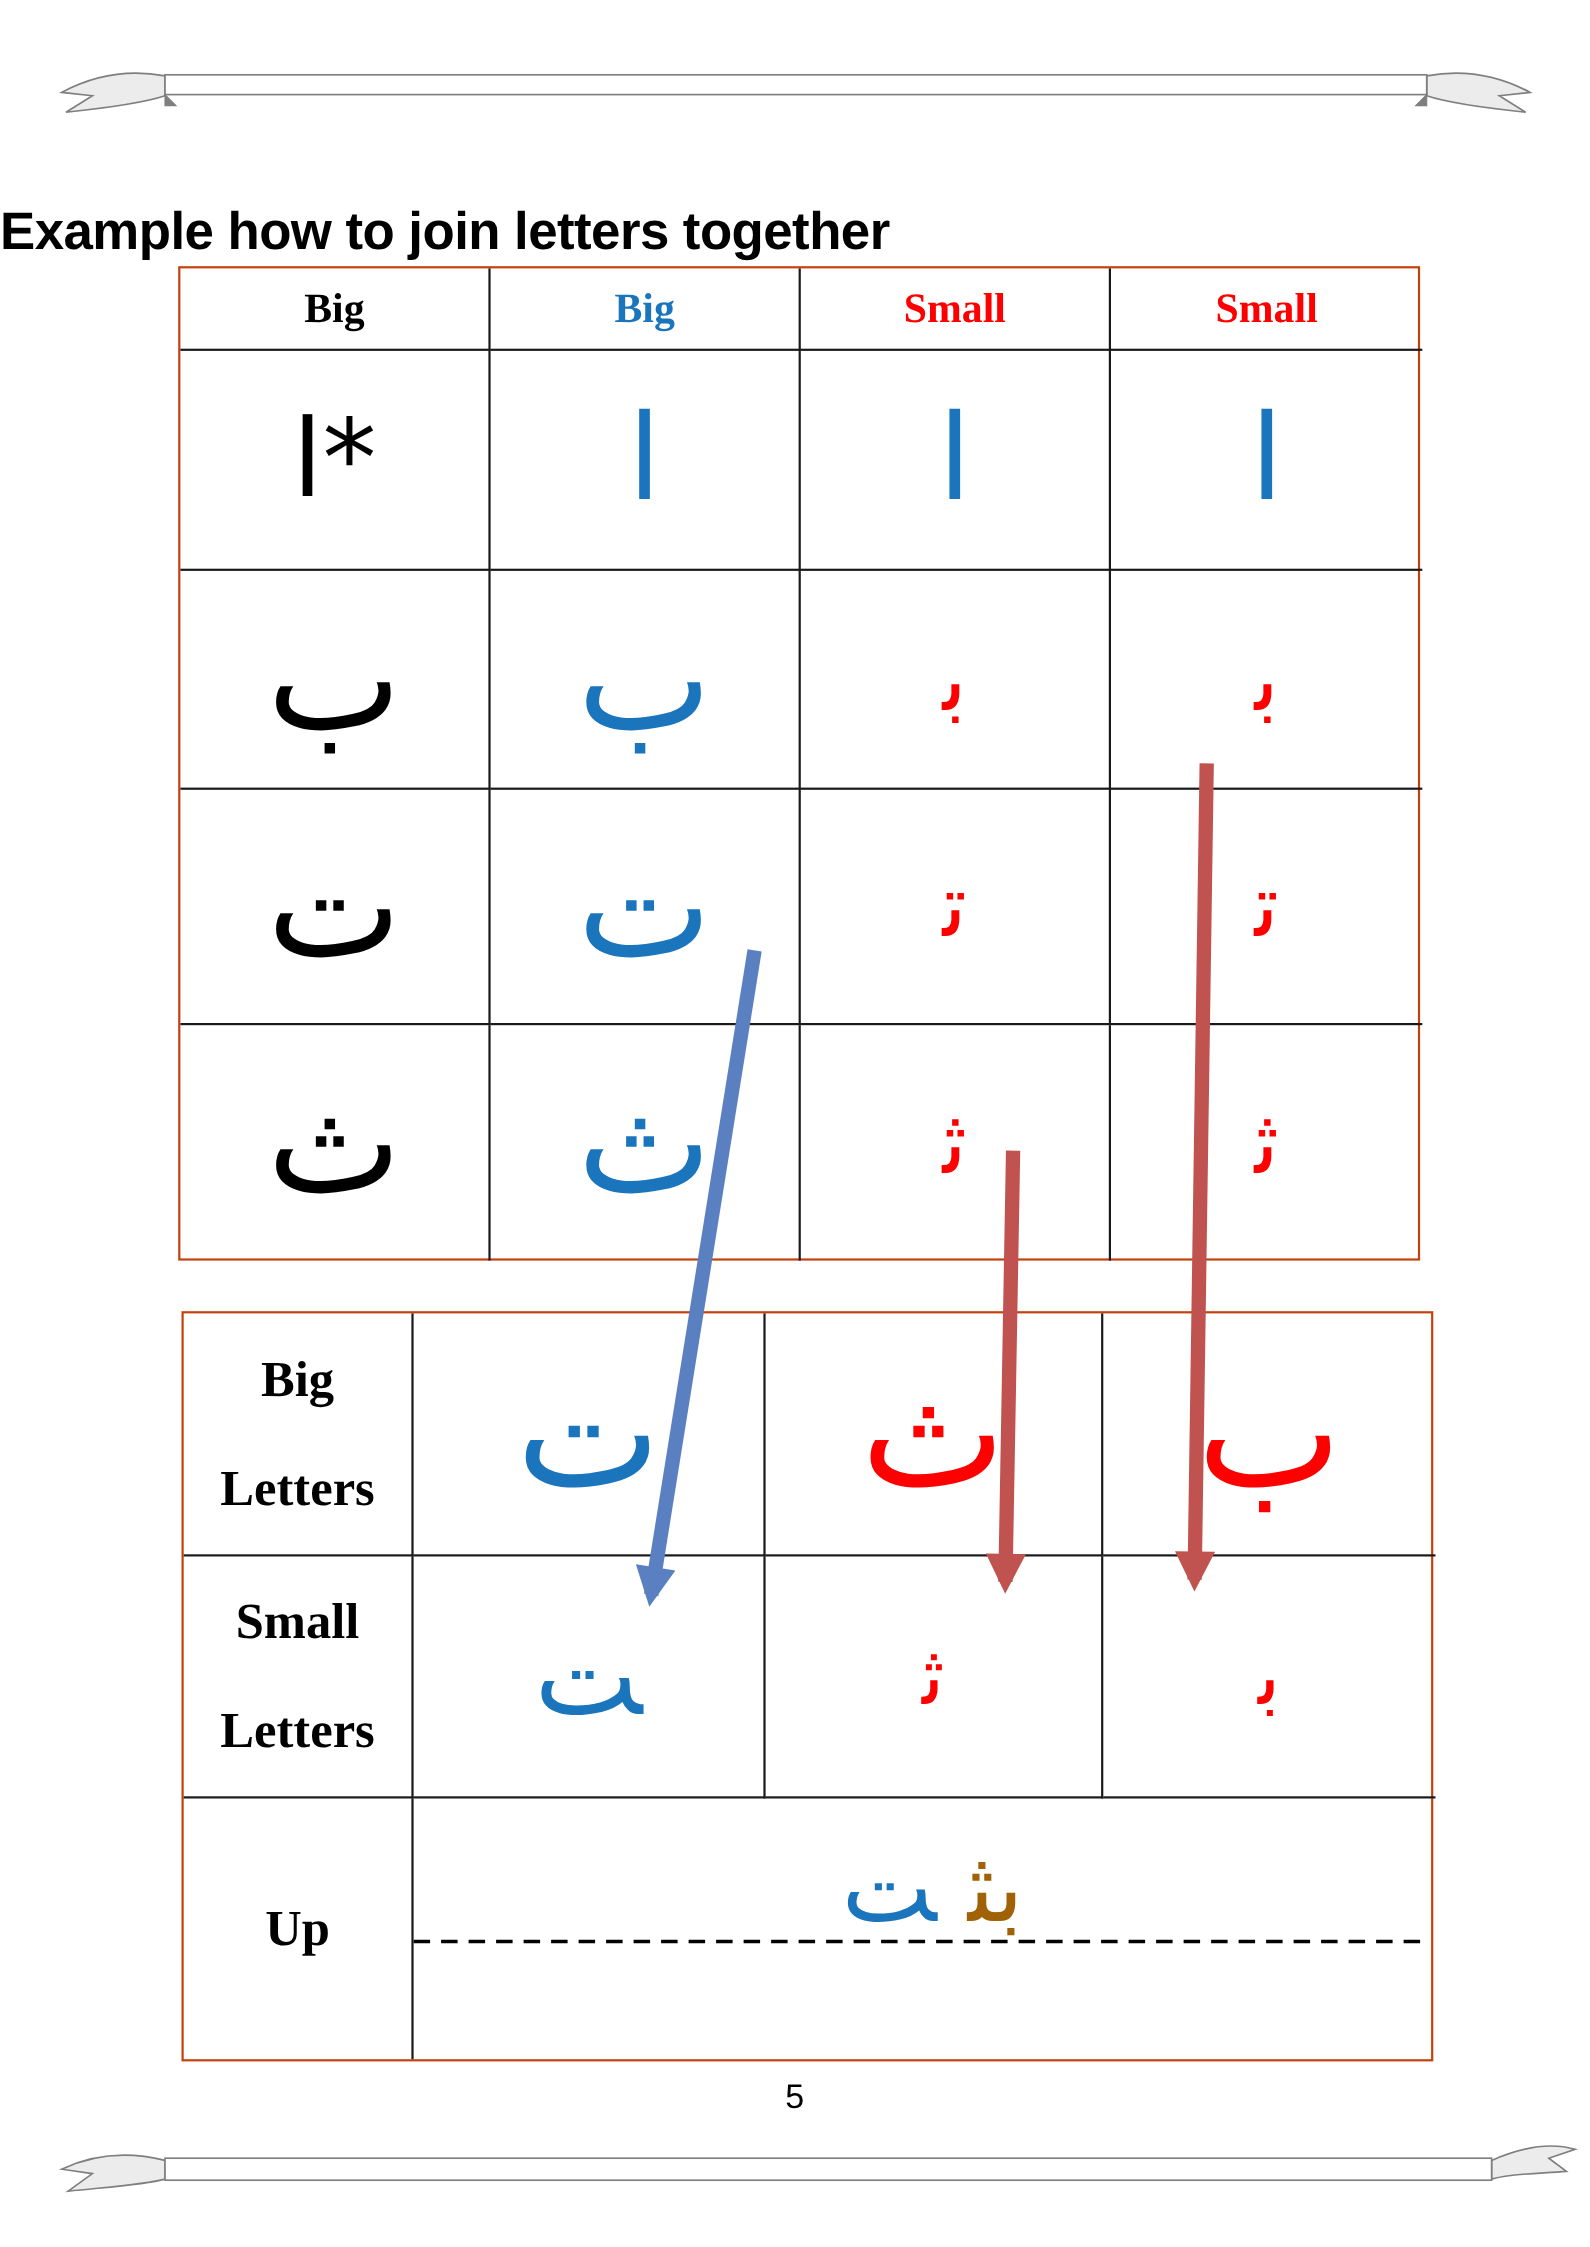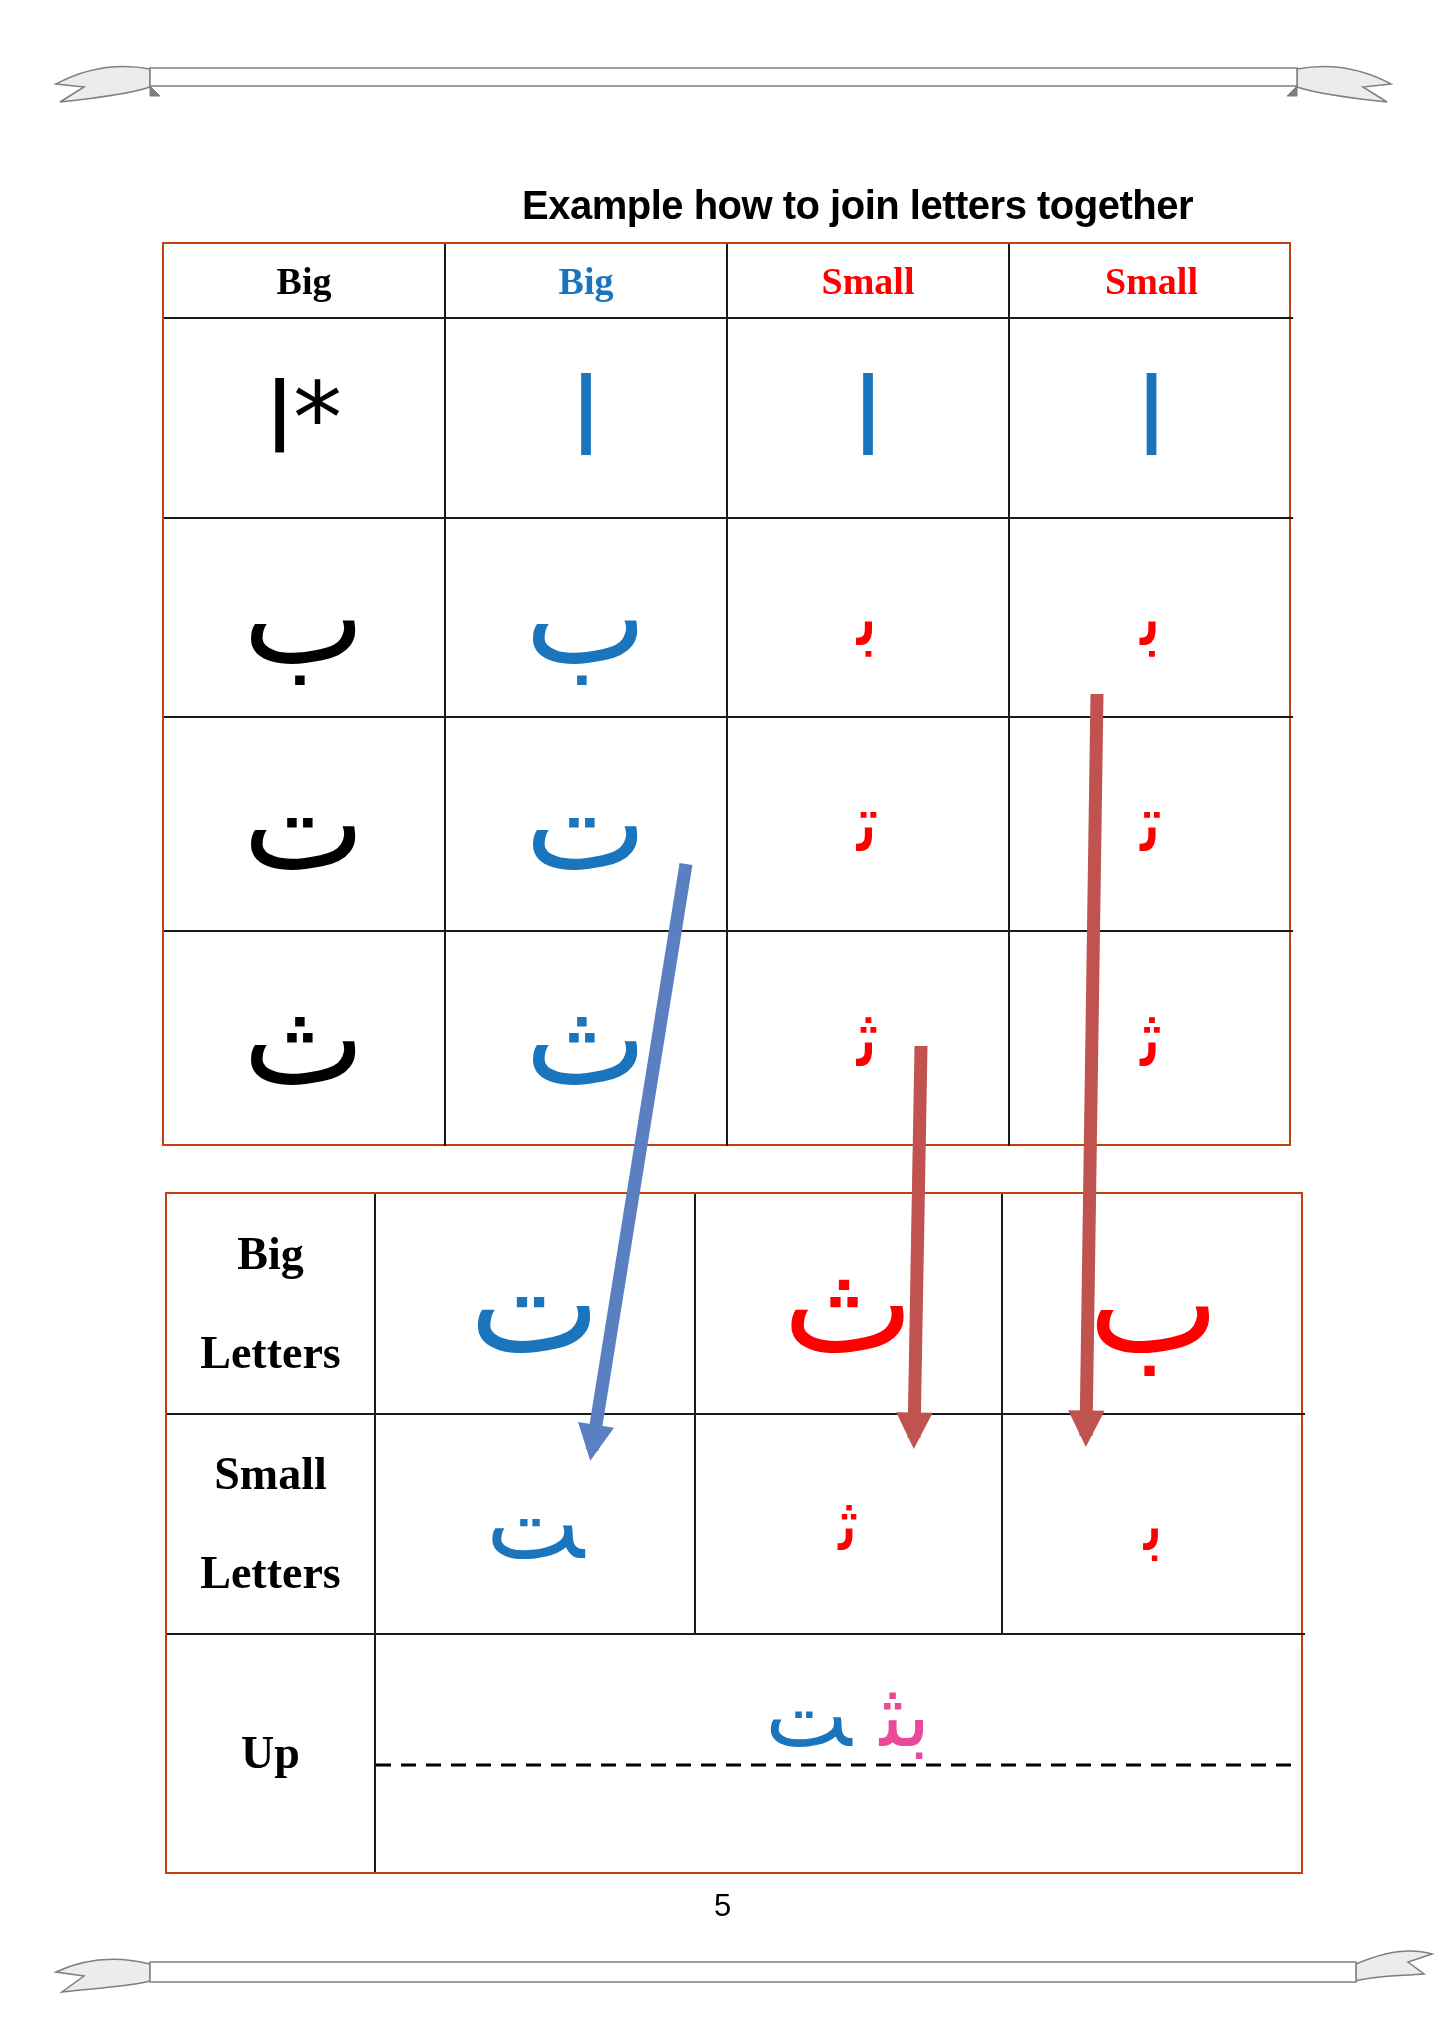--- a/index.html
+++ b/index.html
@@ -1,20 +1,20 @@
 <!DOCTYPE html>
 <html><head>
 <meta charset="utf-8">
 <style>
   html,body{margin:0;padding:0;background:#ffffff;}
   body{position:relative;width:1445px;height:2043px;font-family:"Liberation Sans",sans-serif;overflow:hidden;}
   .abs{position:absolute;}
 
   
-  #title{left:0;top:183px;width:1193px;text-align:right;font-size:40px;font-weight:bold;color:#000;letter-spacing:-0.5px;}
+  #title{left:0;top:183px;width:1193px;text-align:left;font-size:48px;font-weight:bold;color:#000;letter-spacing:-0.5px;}
 
   
   .tbl{position:absolute;display:grid;border:2px solid #c2410c;box-sizing:border-box;background:#fff;}
   .cell{border-right:2px solid #1a1a1a;border-bottom:2px solid #1a1a1a;display:flex;align-items:center;justify-content:center;box-sizing:border-box;overflow:visible;}
   .cell.last-col{border-right:none;}
   .cell.last-row{border-bottom:none;}
 
   #table1{left:162px;top:242px;width:1129px;height:904px;
     grid-template-columns:282px 282px 282px 283px;
     grid-template-rows:75px 200px 199px 214px 214px;}
@@ -143,21 +143,21 @@
   <div class="cell last-col">
       <span class="ar t2-red-small" style="color: rgb(255, 0, 0);">ﺑ</span>
     </div>
 
   <div class="cell rowlabel last-row">
     <span>Up</span>
   </div>
   <div class="cell last-row last-col" style="grid-column:2 / 5;"></div>
 </div>
 
-<div class="abs" id="joined-word"><span style="color: #ec4899; margin-left: 28px;">ﺑﺜ</span><span style="color: rgb(27, 117, 188);">ﺖ</span></div>
+<div class="abs" id="joined-word"><span style="color: #a16207; margin-left: 28px;">ﺑﺜ</span><span style="color: rgb(27, 117, 188);">ﺖ</span></div>
 
 <div class="abs" id="page-number">5</div>
 
 <svg class="abs" id="overlay" viewBox="0 0 1445 2043">
   <defs>
     <marker id="head-blue" viewBox="0 0 10 10" refX="7" refY="5" markerWidth="3.1" markerHeight="2.8" orient="auto" markerUnits="strokeWidth">
       <path d="M0,0 L10,5 L0,10 z" fill="#5B80C2"></path>
     </marker>
     <marker id="head-red" viewBox="0 0 10 10" refX="7" refY="5" markerWidth="3.1" markerHeight="2.8" orient="auto" markerUnits="strokeWidth">
       <path d="M0,0 L10,5 L0,10 z" fill="#C0534F"></path>

